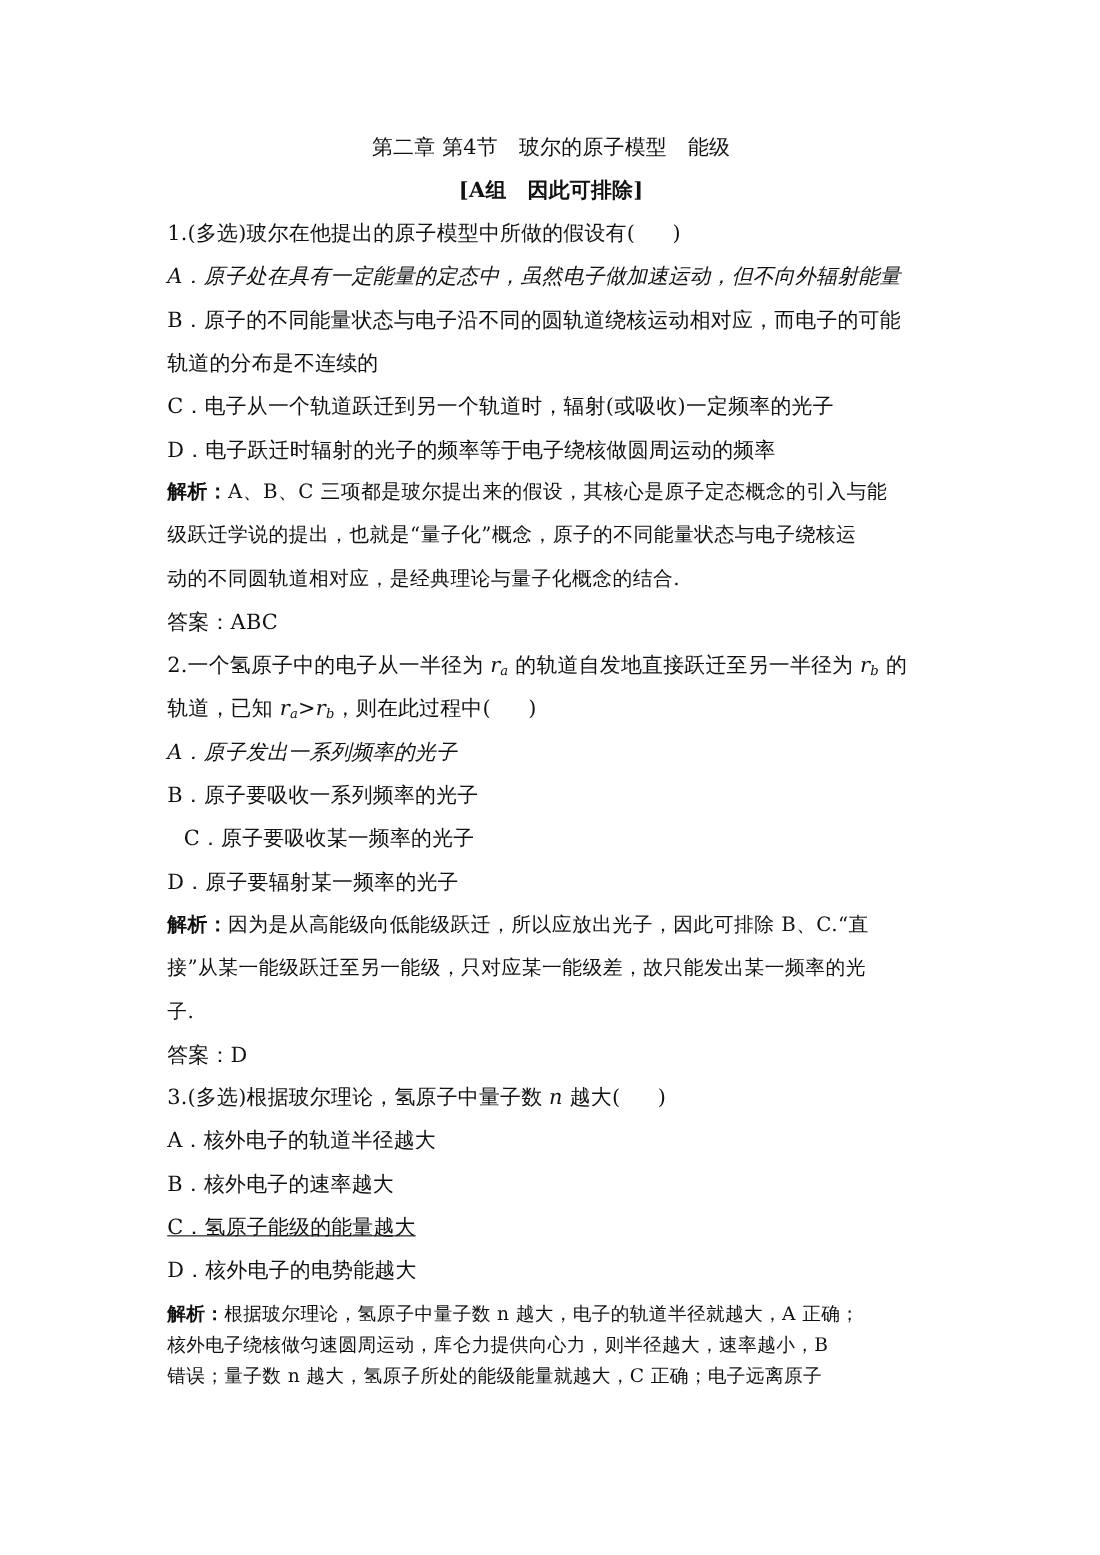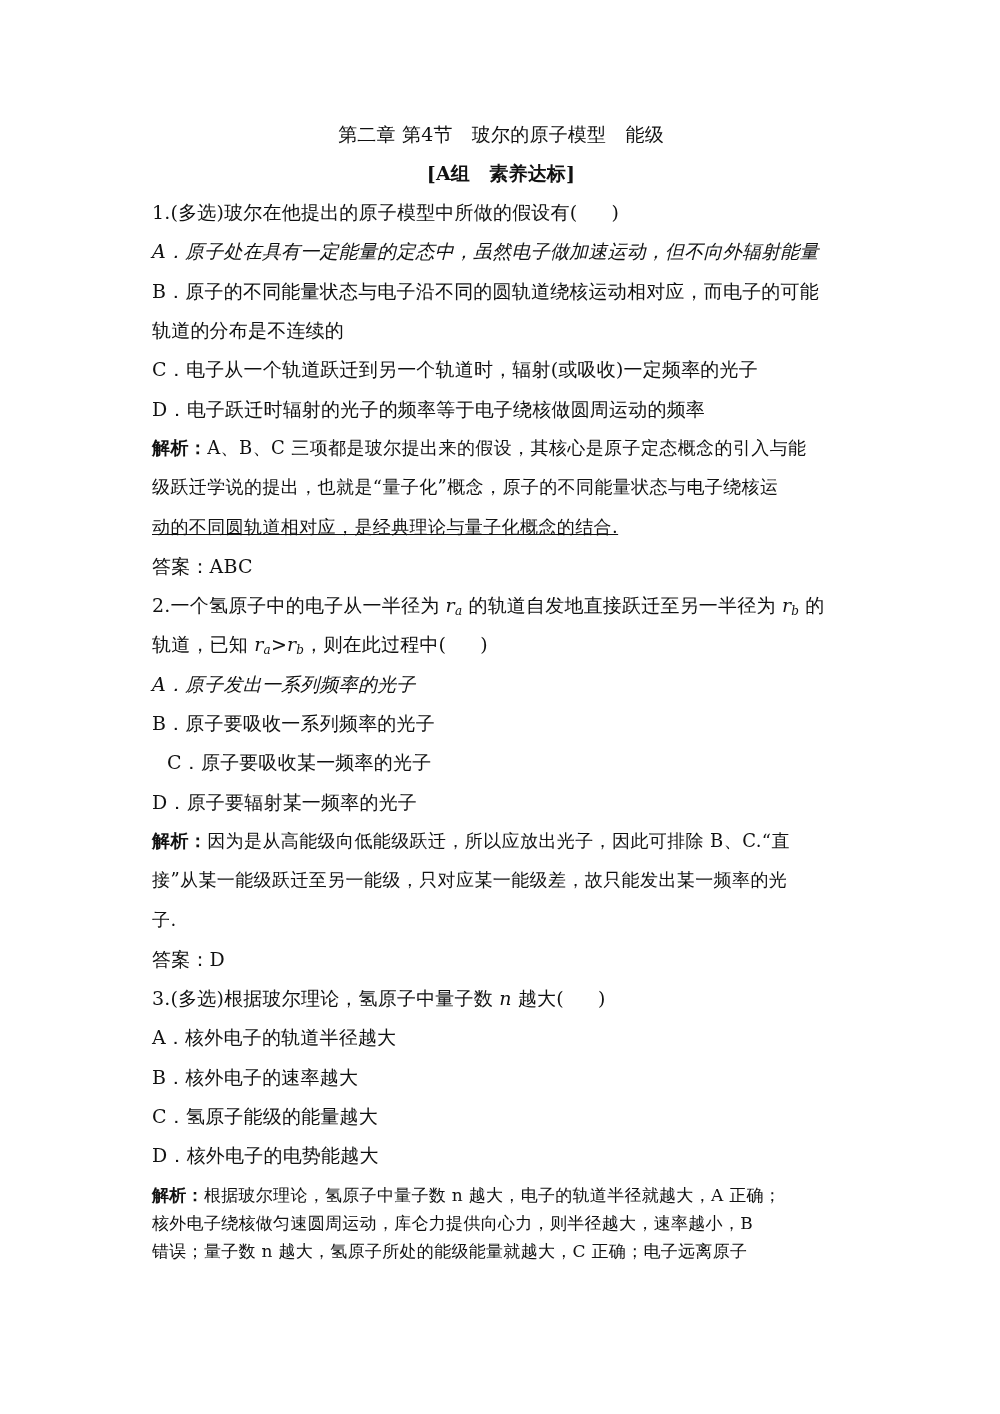--- a/index.html
+++ b/index.html
@@ -42,36 +42,36 @@
     .it { font-style: italic; }
     sub { font-size: 12px; vertical-align: -3px; line-height: 0; }
     .paren { display: inline-block; width: 34px; }
   </style>
 </head>
 <body>
 
 <div class="page">
 
   <div class="line center title" style="top:122px;">第二章 第4节　玻尔的原子模型　能级</div>
-  <div class="line center group" style="top:161px;">[A组　素养达标]</div>
+  <div class="line center group" style="top:161px;">[A组　因此可排除]</div>
 
   <div class="line" style="top:200px;">
     <span>1.</span><span>(多选)玻尔在他提出的原子模型中所做的假设有(</span><span class="paren"></span><span>)</span>
   </div>
   <div class="line" style="top:239px;font-style:italic;">A．原子处在具有一定能量的定态中，虽然电子做加速运动，但不向外辐射能量</div>
   <div class="line" style="top:279px;text-align:right;">B．原子的不同能量状态与电子沿不同的圆轨道绕核运动相对应，而电子的可能</div>
   <div class="line" style="top:318px;">轨道的分布是不连续的</div>
   <div class="line" style="top:357px;">C．电子从一个轨道跃迁到另一个轨道时，辐射(或吸收)一定频率的光子</div>
   <div class="line" style="top:397px;">D．电子跃迁时辐射的光子的频率等于电子绕核做圆周运动的频率</div>
 
   <div class="line analysis" style="top:436px;">
     <span class="label">解析：</span><span>A、B、C 三项都是玻尔提出来的假设，其核心是原子定态概念的引入与能</span>
   </div>
   <div class="line analysis" style="top:475px;">级跃迁学说的提出，也就是“量子化”概念，原子的不同能量状态与电子绕核运</div>
-  <div class="line analysis" style="top:515px;text-decoration:underline;">动的不同圆轨道相对应，是经典理论与量子化概念的结合.</div>
+  <div class="line analysis" style="top:515px;">动的不同圆轨道相对应，是经典理论与量子化概念的结合.</div>
   <div class="line" style="top:554px;">
     <span>答案：</span><span>ABC</span>
   </div>
 
   <div class="line" style="top:593px;">
     <span>2.</span><span>一个氢原子中的电子从一半径为 </span><span class="it">r</span><sub class="it">a</sub><span> 的轨道自发地直接跃迁至另一半径为 </span><span class="it">r</span><sub class="it">b</sub><span> 的</span>
   </div>
   <div class="line" style="top:632px;">
     <span>轨道，已知 </span><span class="it">r</span><sub class="it">a</sub><span>&gt;</span><span class="it">r</span><sub class="it">b</sub><span>，则在此过程中(</span><span class="paren"></span><span>)</span>
   </div>
@@ -87,21 +87,21 @@
   <div class="line analysis" style="top:908px;">子.</div>
   <div class="line" style="top:947px;">
     <span>答案：</span><span>D</span>
   </div>
 
   <div class="line" style="top:986px;">
     <span>3.</span><span>(多选)根据玻尔理论，氢原子中量子数 </span><span class="it">n</span><span> 越大(</span><span class="paren"></span><span>)</span>
   </div>
   <div class="line" style="top:1025px;">A．核外电子的轨道半径越大</div>
   <div class="line" style="top:1065px;">B．核外电子的速率越大</div>
-  <div class="line" style="top:1104px;">C．氢原子能级的能量越大</div>
+  <div class="line" style="top:1104px;text-decoration:underline;">C．氢原子能级的能量越大</div>
   <div class="line" style="top:1143px;">D．核外电子的电势能越大</div>
 
   <div class="line analysis-tight" style="top:1183px;">
     <span class="label">解析：</span><span>根据玻尔理论，氢原子中量子数 n 越大，电子的轨道半径就越大，A 正确；</span>
   </div>
   <div class="line analysis-tight" style="top:1211px;">核外电子绕核做匀速圆周运动，库仑力提供向心力，则半径越大，速率越小，B</div>
   <div class="line analysis-tight" style="top:1239px;">错误；量子数 n 越大，氢原子所处的能级能量就越大，C 正确；电子远离原子</div>
 
 </div>
 

